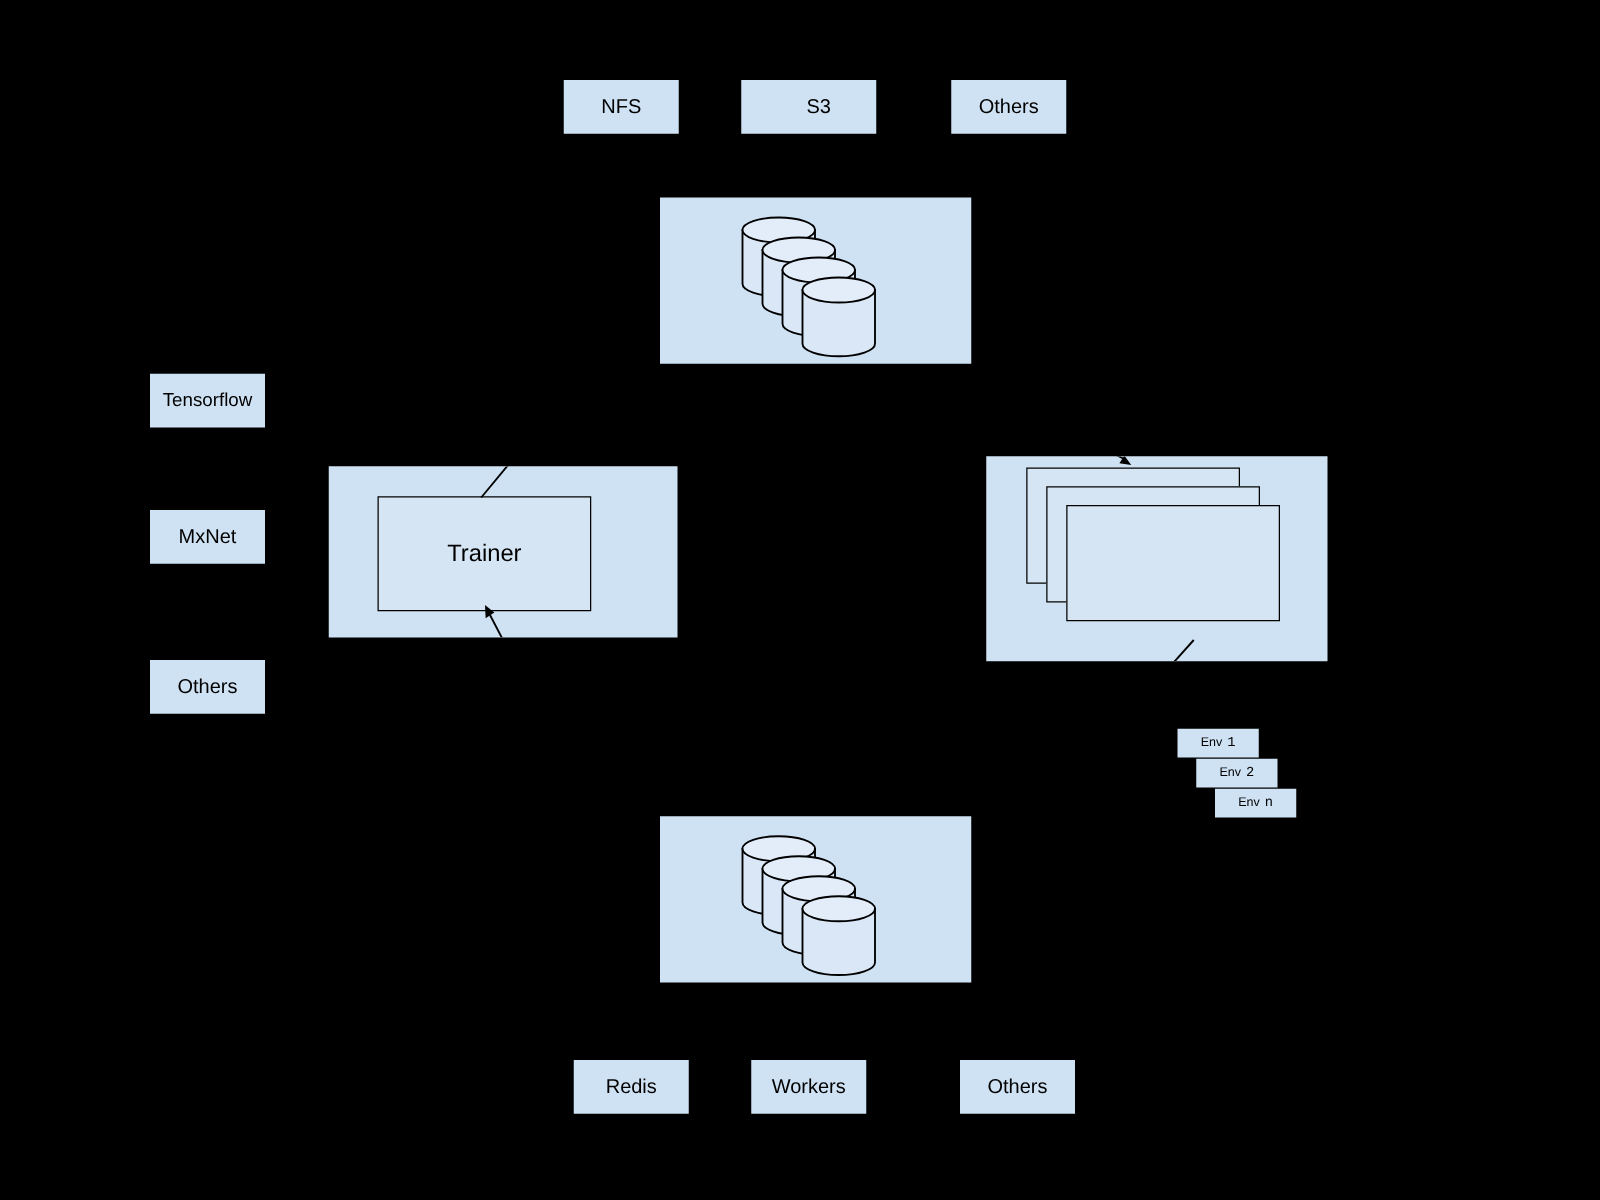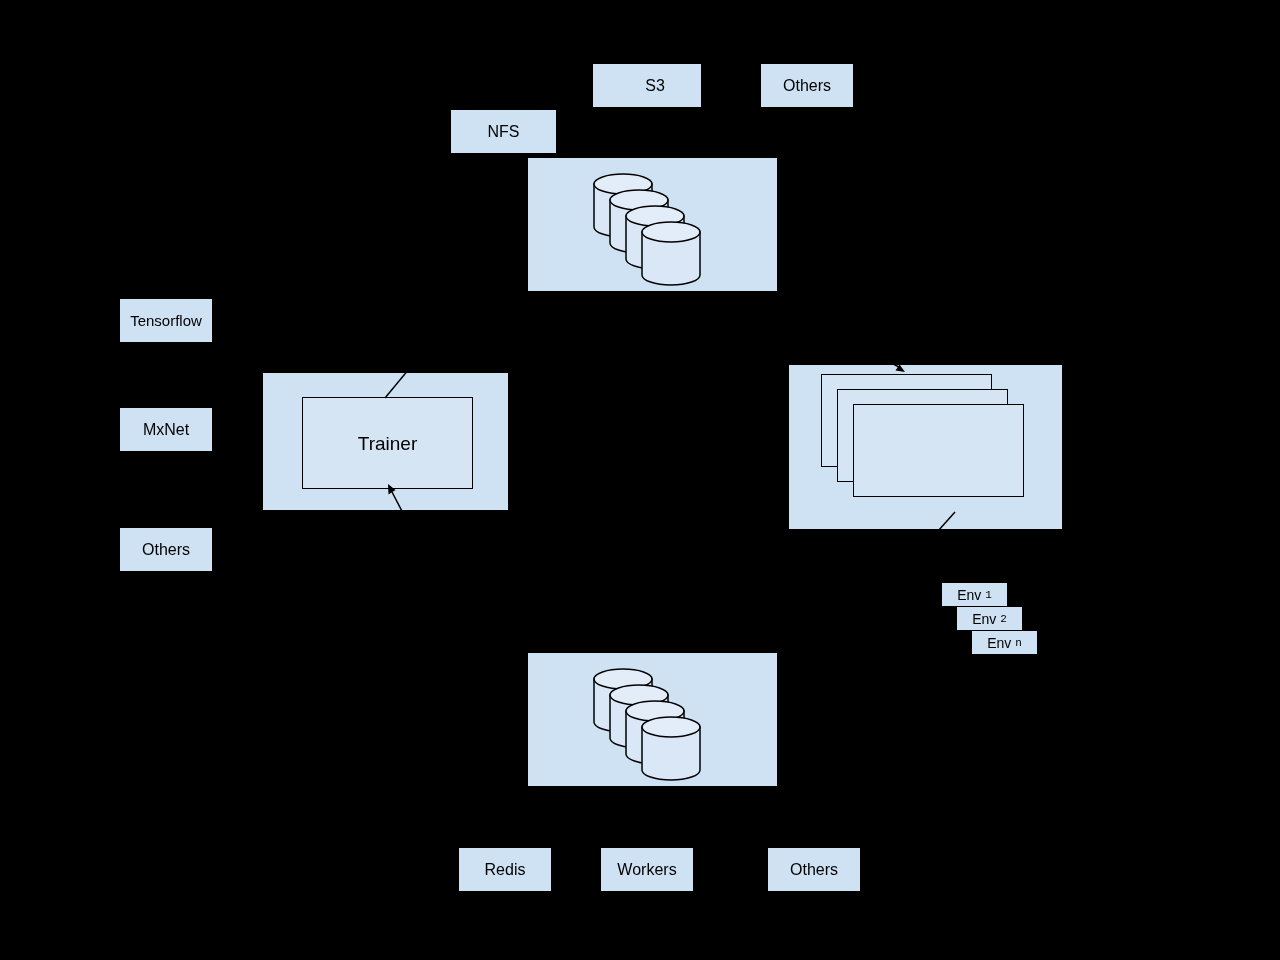--- a/index.html
+++ b/index.html
@@ -3,39 +3,39 @@
 <meta charset="utf-8">
 <style>
   html,body{margin:0;padding:0;background:#000;}
   .canvas{position:relative;width:1280px;height:960px;background:#000000;
           font-family:"Liberation Sans", sans-serif;color:#000;overflow:hidden;}
   .box{position:absolute;background:#cfe2f3;display:flex;align-items:center;justify-content:center;}
   .lbl{font-size:16px;line-height:1;}
   .lbl-sm{font-size:15px;line-height:1;}
   .lbl-lg{font-size:19px;line-height:1;}
   .mono{font-family:"Liberation Mono", monospace;font-size:11px;}
-  .envlbl{font-size:14px;}
+  .envlbl{font-size:10px;}
 
   
-  .nfs{left:451px;top:64px;width:105px;height:43px;margin-top:46px;}
+  .nfs{left:451px;top:64px;width:92px;height:43px;}
   .s3{left:593px;top:64px;width:92px;height:43px;padding-left:16px;}
   .others-top{left:761px;top:64px;width:92px;height:43px;}
 
   
   .model-storage{left:528px;top:158px;width:249px;height:133px;}
   .experience-storage{left:528px;top:653px;width:249px;height:133px;}
   .cylsvg{position:absolute;left:0;top:0;}
 
   
   .tensorflow{left:120px;top:299px;width:92px;height:43px;}
   .mxnet{left:120px;top:408px;width:92px;height:43px;}
   .others-left{left:120px;top:528px;width:92px;height:43px;}
 
   
-  .trainer-outer{left:263px;top:373px;width:245px;height:137px;overflow:hidden;}
+  .trainer-outer{left:263px;top:373px;width:245px;height:137px;overflow:hidden;padding-left:34px;}
   .trainer-inner{position:absolute;left:39px;top:24px;width:169px;height:90px;
                  background:#d5e5f4;border:1px solid #000;display:flex;align-items:center;justify-content:center;}
   .overlay{position:absolute;left:0;top:0;pointer-events:none;}
 
   
   .rollout-outer{left:789px;top:365px;width:273px;height:164px;overflow:hidden;}
   .stackrect{position:absolute;width:169px;height:91px;background:#d5e5f4;border:1px solid #000;}
   .sr1{left:32px;top:9px;}
   .sr2{left:48px;top:24px;}
   .sr3{left:64px;top:39px;}

